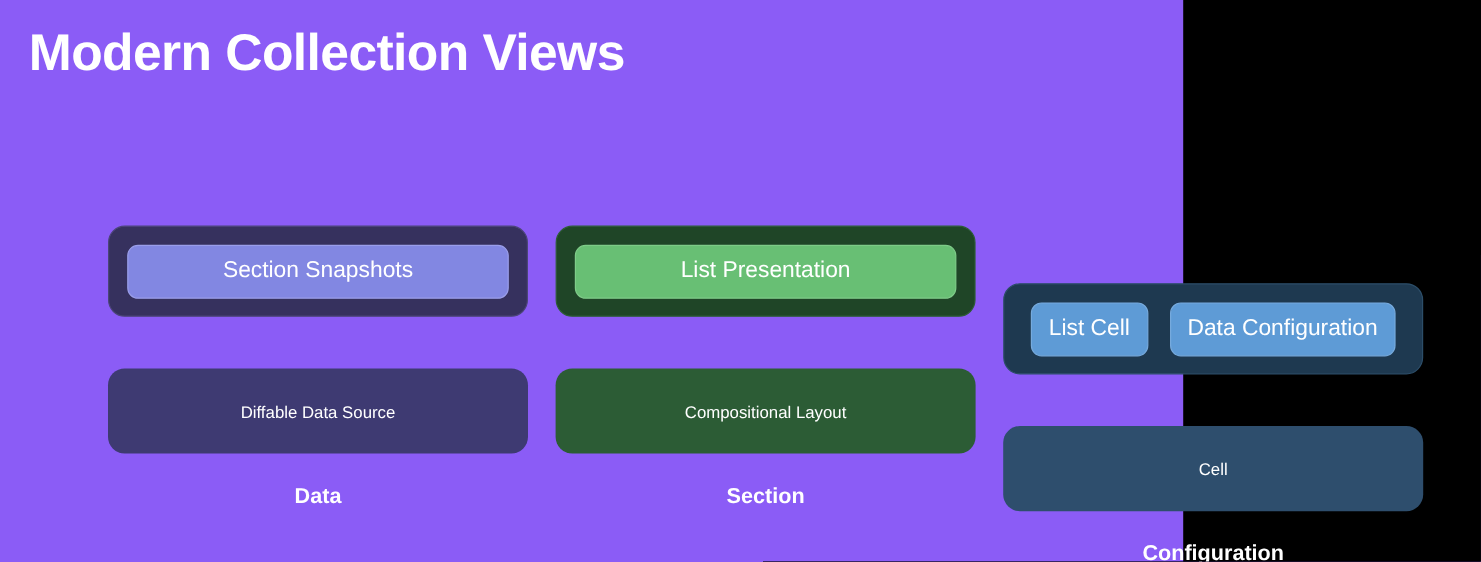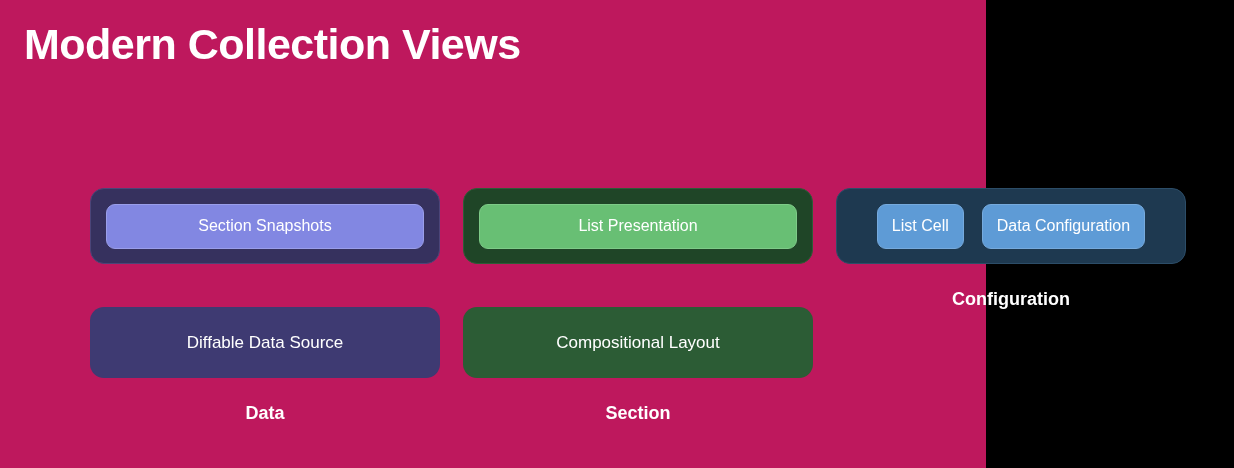--- a/index.html
+++ b/index.html
@@ -11,21 +11,21 @@
     width: 1234px;
     height: 468px;
     overflow: hidden;
     font-family: "Liberation Sans", sans-serif;
     -webkit-font-smoothing: antialiased;
   }
   .slide {
     position: relative;
     width: 986px;
     height: 468px;
-    background: #be185d;
+    background: #8b5cf6;
   }
 
   
   .slide-title {
     position: absolute;
     left: 24px;
     top: 17px;
     font-size: 43px;
     font-weight: bold;
     color: #ffffff;
@@ -67,31 +67,32 @@
     background: #36315e;
     border: 1.5px solid #4b4578;
   }
   .group-green {
     background: #1f4527;
     border: 1.5px solid #2d5c36;
   }
   .group-blue {
     background: #1e3950;
     border: 1.5px solid #2c4d68;
+    margin-top: 48px;
   }
 
   .pill {
     height: 45px;
     box-sizing: border-box;
     border-radius: 9px;
     display: flex;
     align-items: center;
     justify-content: center;
     color: #ffffff;
-    font-size: 16px;
+    font-size: 19px;
     font-weight: 500;
     white-space: nowrap;
     padding: 0 14px;
   }
   .pill-fill {
     flex: 1 1 auto;
   }
   .pill-purple {
     background: #8287e2;
     border: 1px solid #9a9eea;
@@ -108,21 +109,21 @@
   
   .card {
     height: 71px;
     margin-top: 43px;
     box-sizing: border-box;
     border-radius: 14px;
     display: flex;
     align-items: center;
     justify-content: center;
     color: #ffffff;
-    font-size: 17px;
+    font-size: 14px;
     font-weight: 400;
     white-space: nowrap;
   }
   .card-purple { background: #3e3a72; }
   .card-green  { background: #2c5c35; }
   .card-blue   { background: #2e4e6d; }
 
   
   .caption {
     margin-top: 22px;
@@ -157,17 +158,18 @@
       </div>
       <div class="card card-green">Compositional Layout</div>
       <div class="caption">Section</div>
     </div>
 
     <div class="column">
       <div class="group-container group-blue">
         <div class="pill pill-blue">List Cell</div>
         <div class="pill pill-blue">Data Configuration</div>
       </div>
+      <div class="card card-blue">Cell</div>
       <div class="caption">Configuration</div>
     </div>
 
   </div>
 </div>
 
 </body></html>

